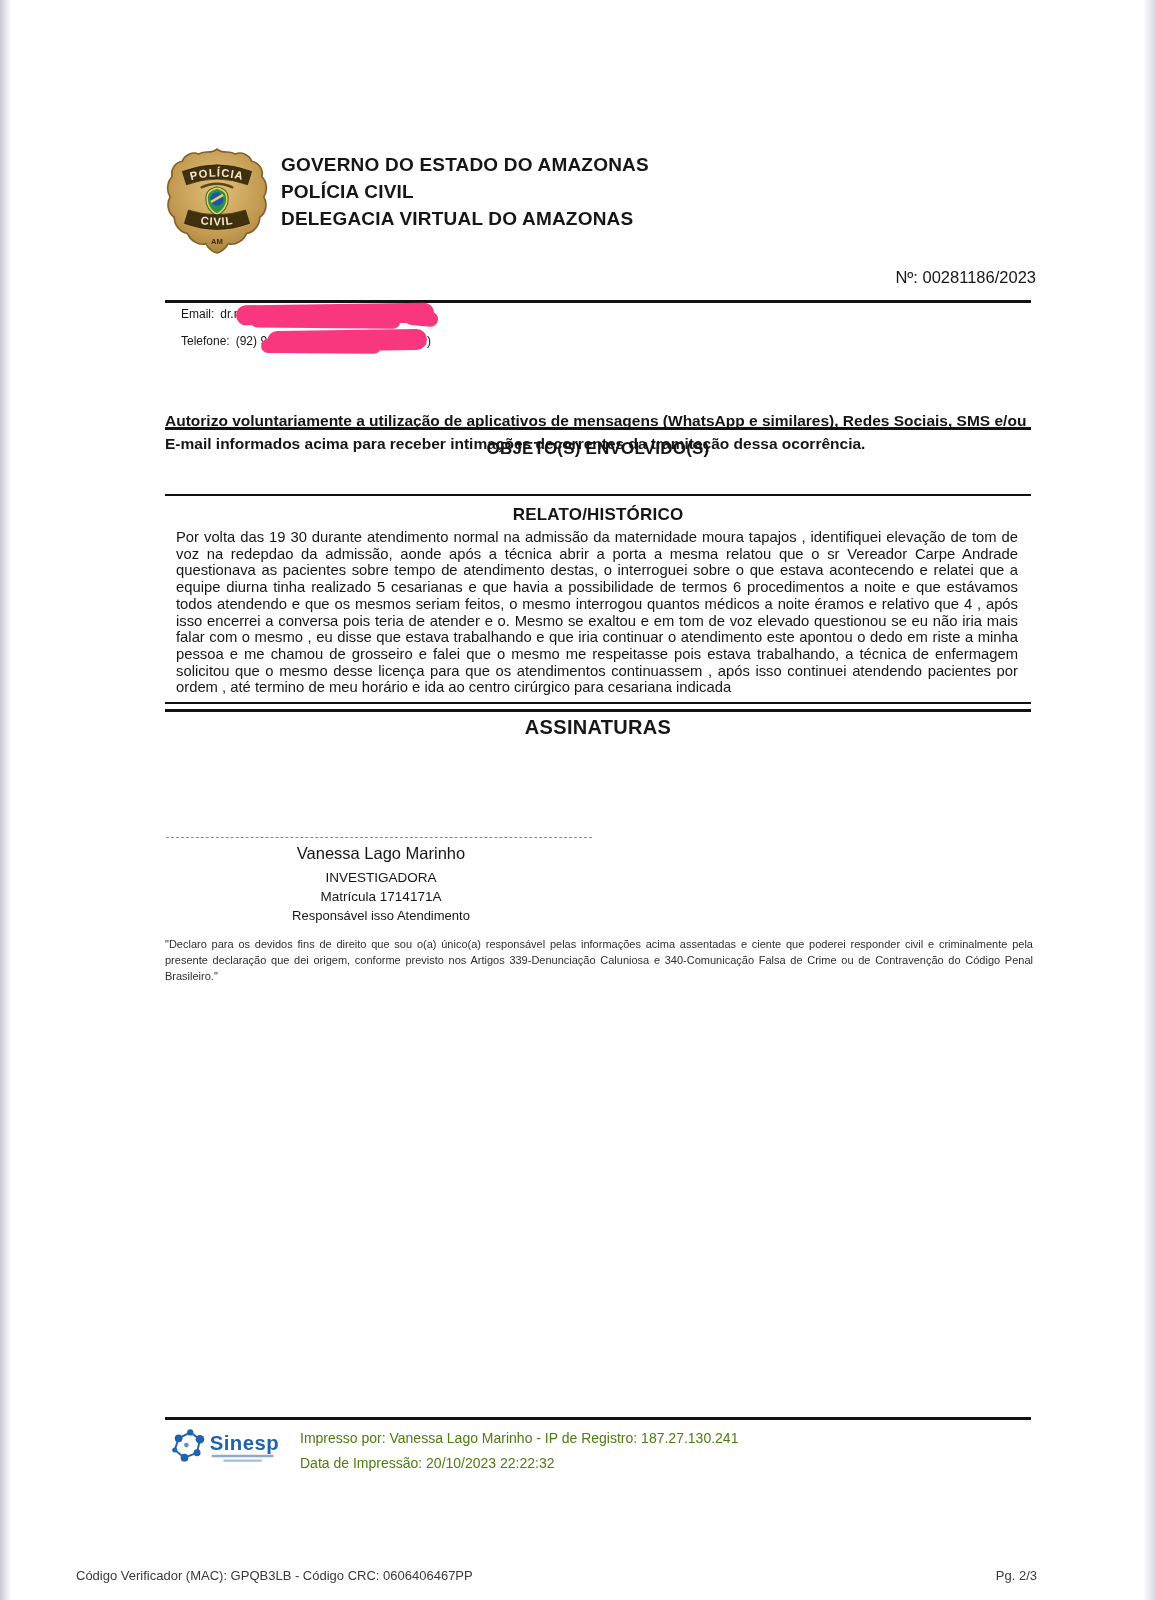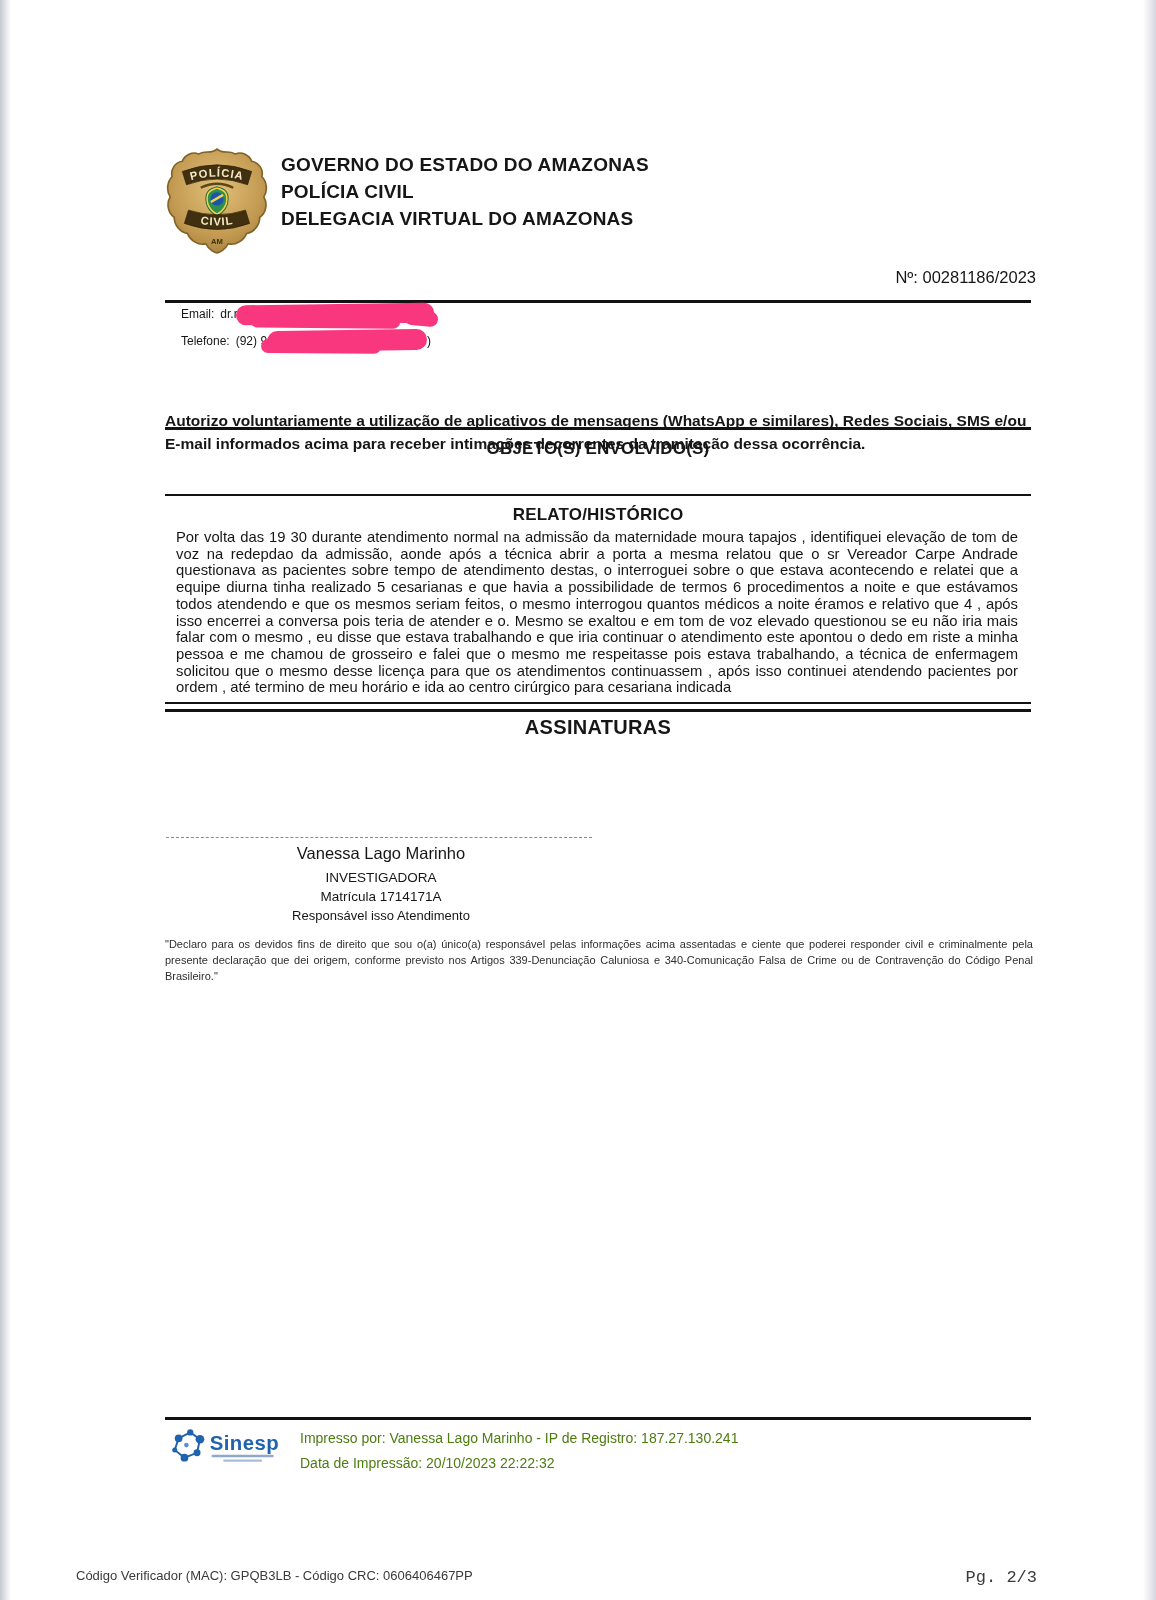--- a/index.html
+++ b/index.html
@@ -34,21 +34,21 @@
   .sigblock .role{font-size:13.5px;margin-bottom:4px;}
   .sigblock .reg{font-size:13.5px;margin-bottom:4px;}
   .sigblock .cap{font-size:13px;}
   .decl{left:165px;top:936px;width:868px;font-size:11px;line-height:16px;color:#2e2e2e;text-align:justify;}
   .footer-left{left:300px;top:1430px;font-size:14px;color:#4d7c0f;}
   .footer-left div{margin-bottom:9px;}
   .footer-right{right:124px;top:1430px;font-size:14px;color:#222;text-align:right;}
   .footer-right div{margin-bottom:9px;}
   .sinesp{left:167px;top:1422px;}
   .bottombar-left{left:76px;top:1568px;font-size:13px;color:#3a3a3a;}
-  .bottombar-right{right:119px;top:1568px;font-size:17px;color:#3a3a3a;font-family:Liberation Mono, monospace;}
+  .bottombar-right{right:119px;top:1568px;font-size:13px;color:#3a3a3a;}
 </style>
 </head>
 <body>
 
 <div class="page">
   <div class="edge-left"></div>
   <div class="edge-right"></div>
 
   <div class="abs badge">
     <svg width="102" height="112" viewBox="0 0 100 110">

